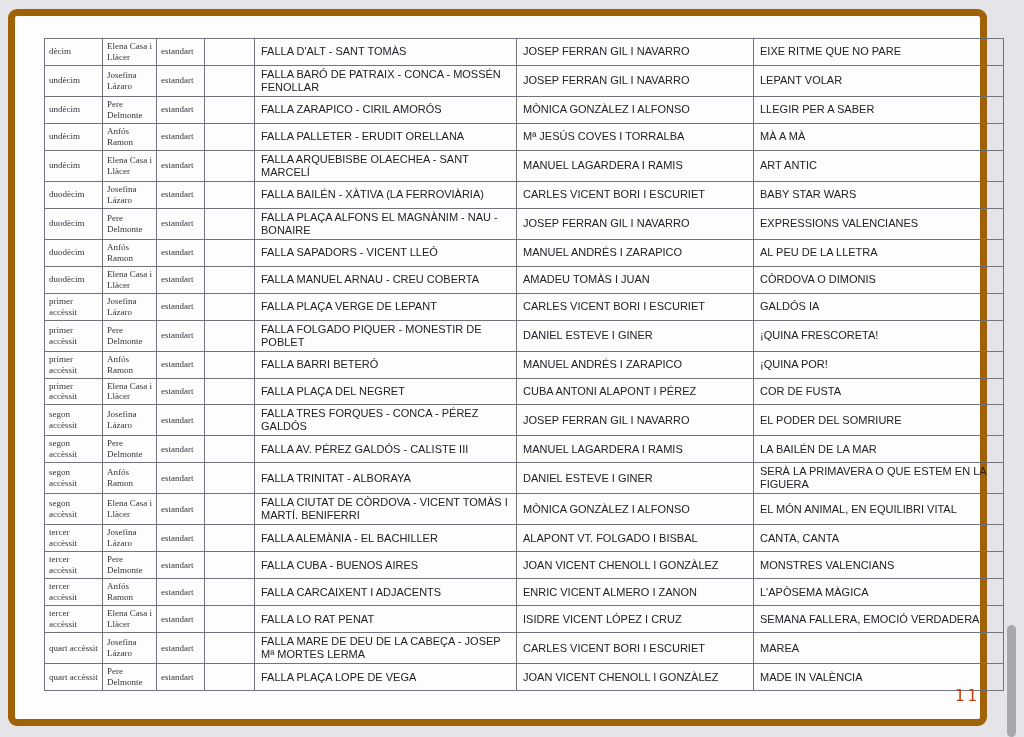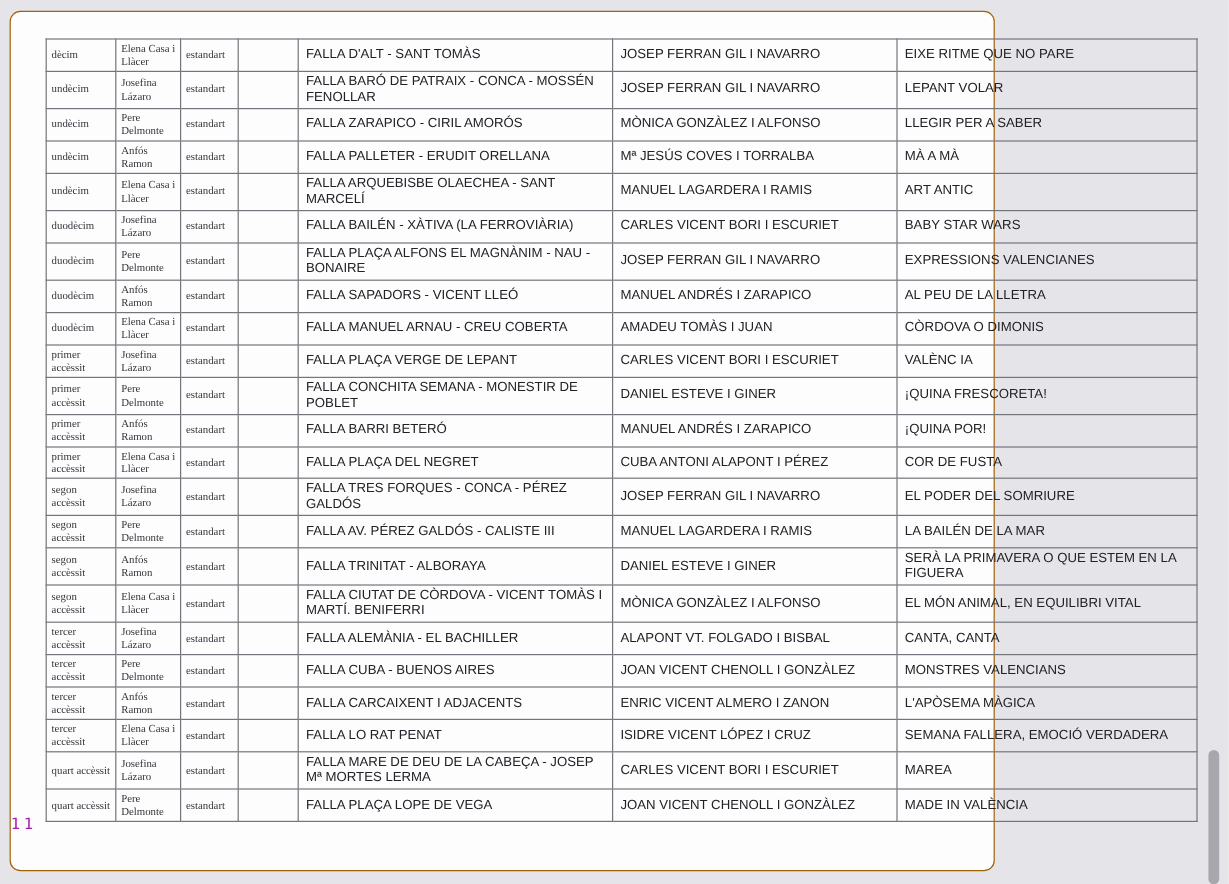--- a/index.html
+++ b/index.html
@@ -6,23 +6,23 @@
   html,body { width:1024px; height:737px; }
   body {
     background:#e5e5e9;
     font-family:"Liberation Sans", sans-serif;
     position:relative;
     overflow:hidden;
   }
   .doc-page {
     position:absolute;
     left:8px; top:9px;
-    width:821px; height:717px;
+    width:979px; height:717px;
     background:#fdfdfe;
-    border:1px solid #a16207;
+    border:7px solid #a16207;
     border-radius:9px;
     padding-left:40px;
   }
   table.results {
     position:absolute;
     left:29px; top:22px;
     width:959px;
     border-collapse:collapse;
     table-layout:fixed;
   }
@@ -50,25 +50,25 @@
   col.c-artist { width:54px; }
   col.c-type   { width:48px; }
   col.c-blank  { width:50px; }
   col.c-falla  { width:262px; }
   col.c-author { width:237px; }
   col.c-lemma  { width:250px; }
   .page-number {
     position:absolute;
     left:0; right:0;
     top:670px;
-    text-align:left;
+    text-align:right;
     font-family:"DejaVu Sans Mono", monospace;
-    font-size:13px;
+    font-size:16px;
     letter-spacing:3px;
-    color:#a21caf;
+    color:#c2410c;
   }
   .scrollbar-thumb {
     position:absolute;
     left:1007px; top:625px;
     width:9px; height:112px;
     background:#a7a7ad;
     border-radius:5px;
   }
 </style>
 </head>
@@ -167,28 +167,28 @@
           <td class="sans">AMADEU TOMÀS I JUAN</td>
           <td class="sans">CÒRDOVA O DIMONIS</td>
         </tr>
         <tr>
           <td class="serif">primer accèssit</td>
           <td class="serif">Josefina Lázaro</td>
           <td class="serif">estandart</td>
           <td class="serif"></td>
           <td class="sans">FALLA PLAÇA VERGE DE LEPANT</td>
           <td class="sans">CARLES VICENT BORI I ESCURIET</td>
-          <td class="sans">VALÈNC IA</td>
+          <td class="sans">GALDÓS IA</td>
         </tr>
         <tr>
           <td class="serif">primer accèssit</td>
           <td class="serif">Pere Delmonte</td>
           <td class="serif">estandart</td>
           <td class="serif"></td>
-          <td class="sans">FALLA CONCHITA SEMANA - MONESTIR DE POBLET</td>
+          <td class="sans">FALLA FOLGADO PIQUER - MONESTIR DE POBLET</td>
           <td class="sans">DANIEL ESTEVE I GINER</td>
           <td class="sans">¡QUINA FRESCORETA!</td>
         </tr>
         <tr>
           <td class="serif">primer accèssit</td>
           <td class="serif">Anfós Ramon</td>
           <td class="serif">estandart</td>
           <td class="serif"></td>
           <td class="sans">FALLA BARRI BETERÓ</td>
           <td class="sans">MANUEL ANDRÉS I ZARAPICO</td>

